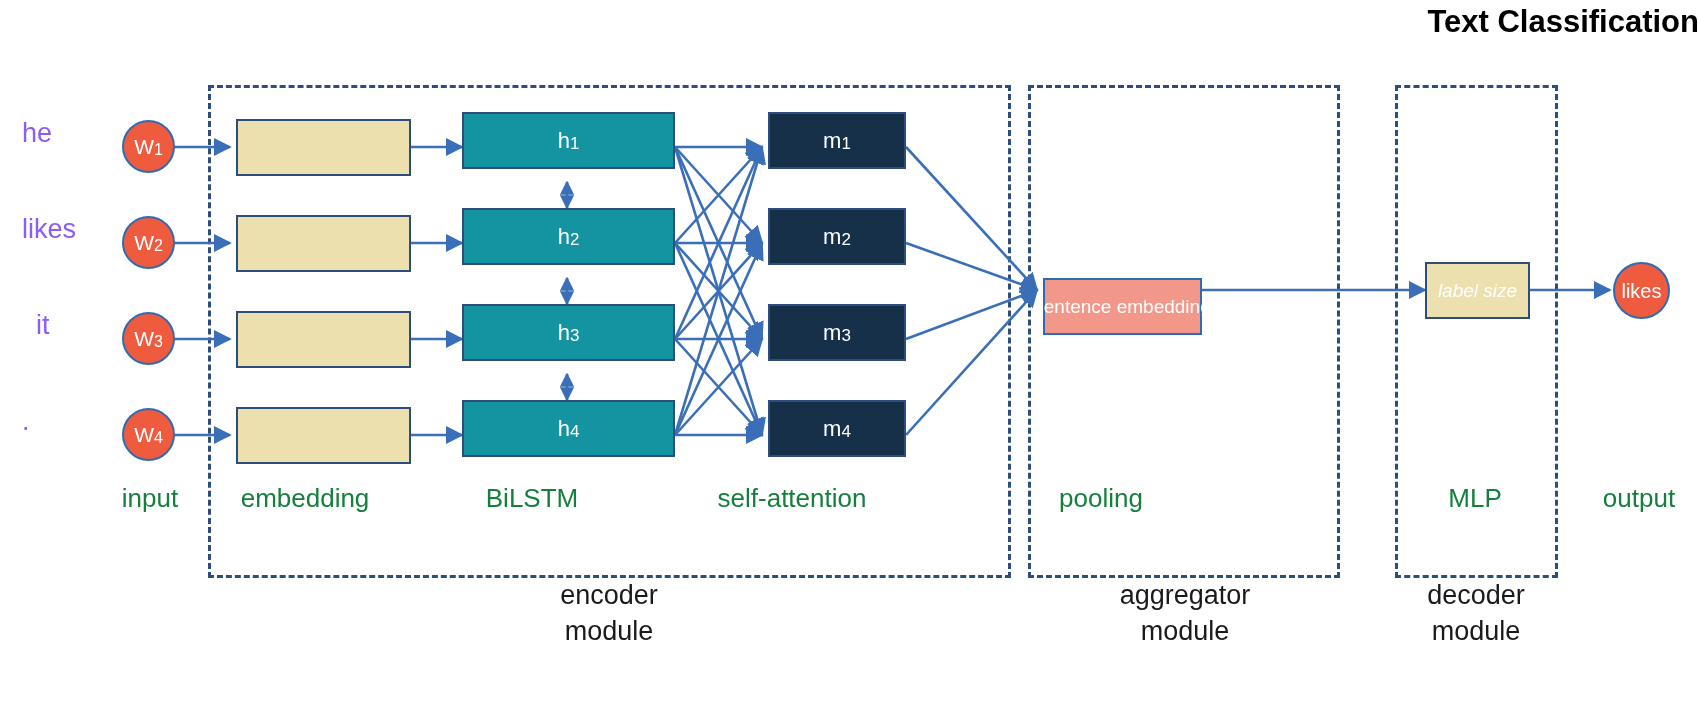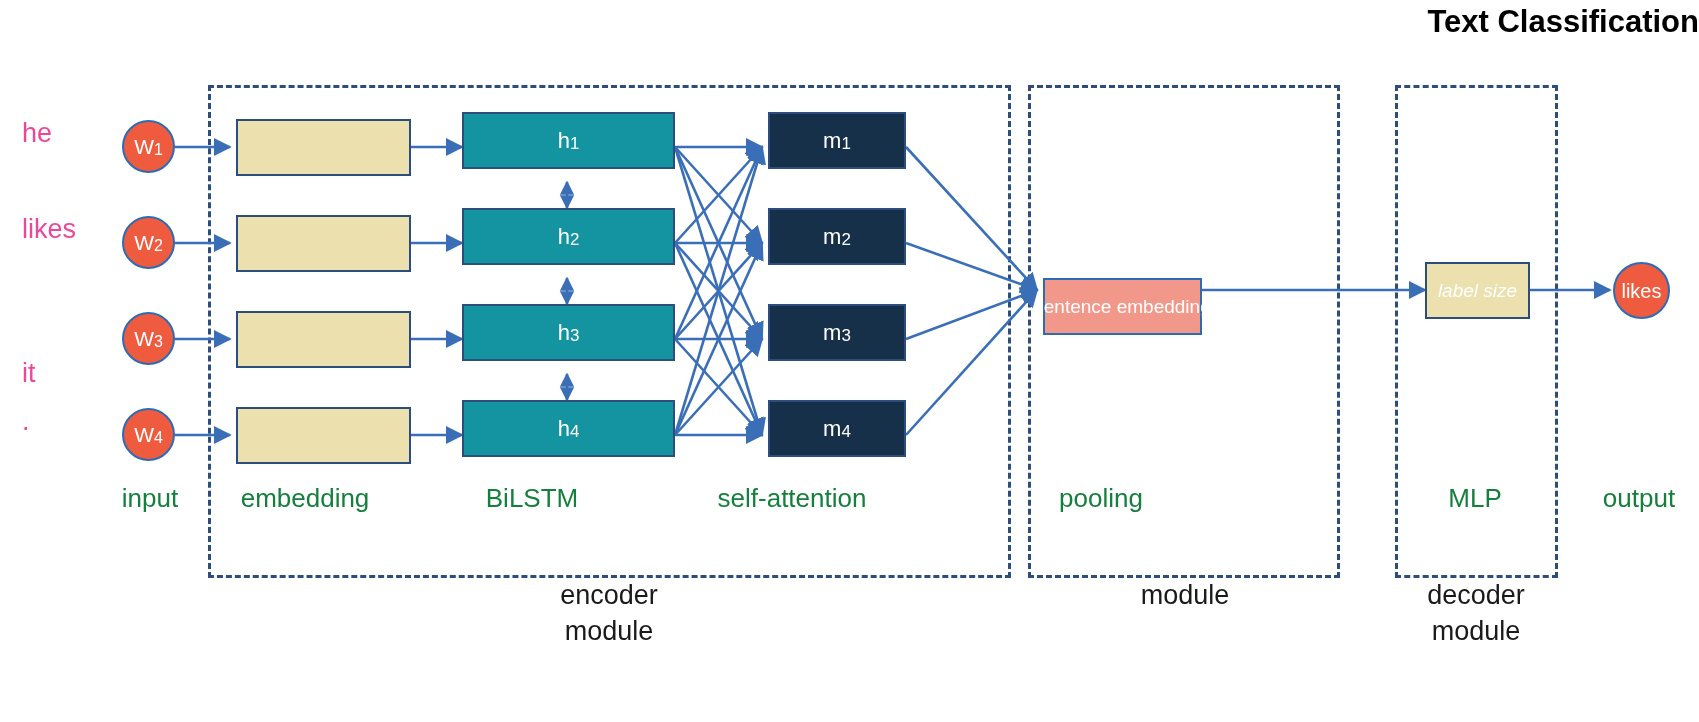--- a/index.html
+++ b/index.html
@@ -36,21 +36,21 @@
   .module-box {
     position: absolute;
     border: 3px dashed #2d4d7d;
     box-sizing: border-box;
     background: transparent;
   }
   
   .word-label {
     position: absolute;
     font-size: 27px;
-    color: #ec4899;
+    color: #8b5cf6;
     text-align: left;
     white-space: nowrap;
   }
   
   .circle {
     position: absolute;
     border-radius: 50%;
     background: #ef5b3f;
     border: 2.5px solid #2d6cb5;
     box-sizing: border-box;
@@ -174,21 +174,21 @@
       <line x1="906" y1="435" x2="1037" y2="290" marker-end="url(#arrow)"></line>
 
       <line x1="1202" y1="290" x2="1425" y2="290" marker-end="url(#arrow)"></line>
 
       <line x1="1530" y1="290" x2="1610" y2="290" marker-end="url(#arrow)"></line>
     </g>
   </svg>
 
   <div class="word-label" style="left:22px; top:118px;">he</div>
   <div class="word-label" style="left:22px; top:214px;">likes</div>
-  <div class="word-label" style="left:22px; top:310px;margin-top:48px;">it</div>
+  <div class="word-label" style="left:36px; top:310px;">it</div>
   <div class="word-label" style="left:22px; top:406px;">.</div>
 
   <div class="circle" style="left:122px; top:120px; width:53px; height:53px;">
     <span>W</span>
       <span class="sub">1</span>
   </div>
   <div class="circle" style="left:122px; top:216px; width:53px; height:53px;">
     <span>W</span>
       <span class="sub">2</span>
   </div>
@@ -252,20 +252,21 @@
   <div class="stage-label" style="left:672px; top:483px; width:240px;">self-attention</div>
   <div class="stage-label" style="left:1001px; top:483px; width:200px;">pooling</div>
   <div class="stage-label" style="left:1385px; top:483px; width:180px;">MLP</div>
   <div class="stage-label" style="left:1549px; top:483px; width:180px;">output</div>
 
   <div class="module-caption" style="left:469px; top:577px; width:280px;">
     <div>encoder</div>
     <div>module</div>
   </div>
   <div class="module-caption" style="left:1045px; top:577px; width:280px;">
+    <div>aggregator</div>
     <div>module</div>
   </div>
   <div class="module-caption" style="left:1336px; top:577px; width:280px;">
     <div>decoder</div>
     <div>module</div>
   </div>
 
 </div>
 
 </body></html>

